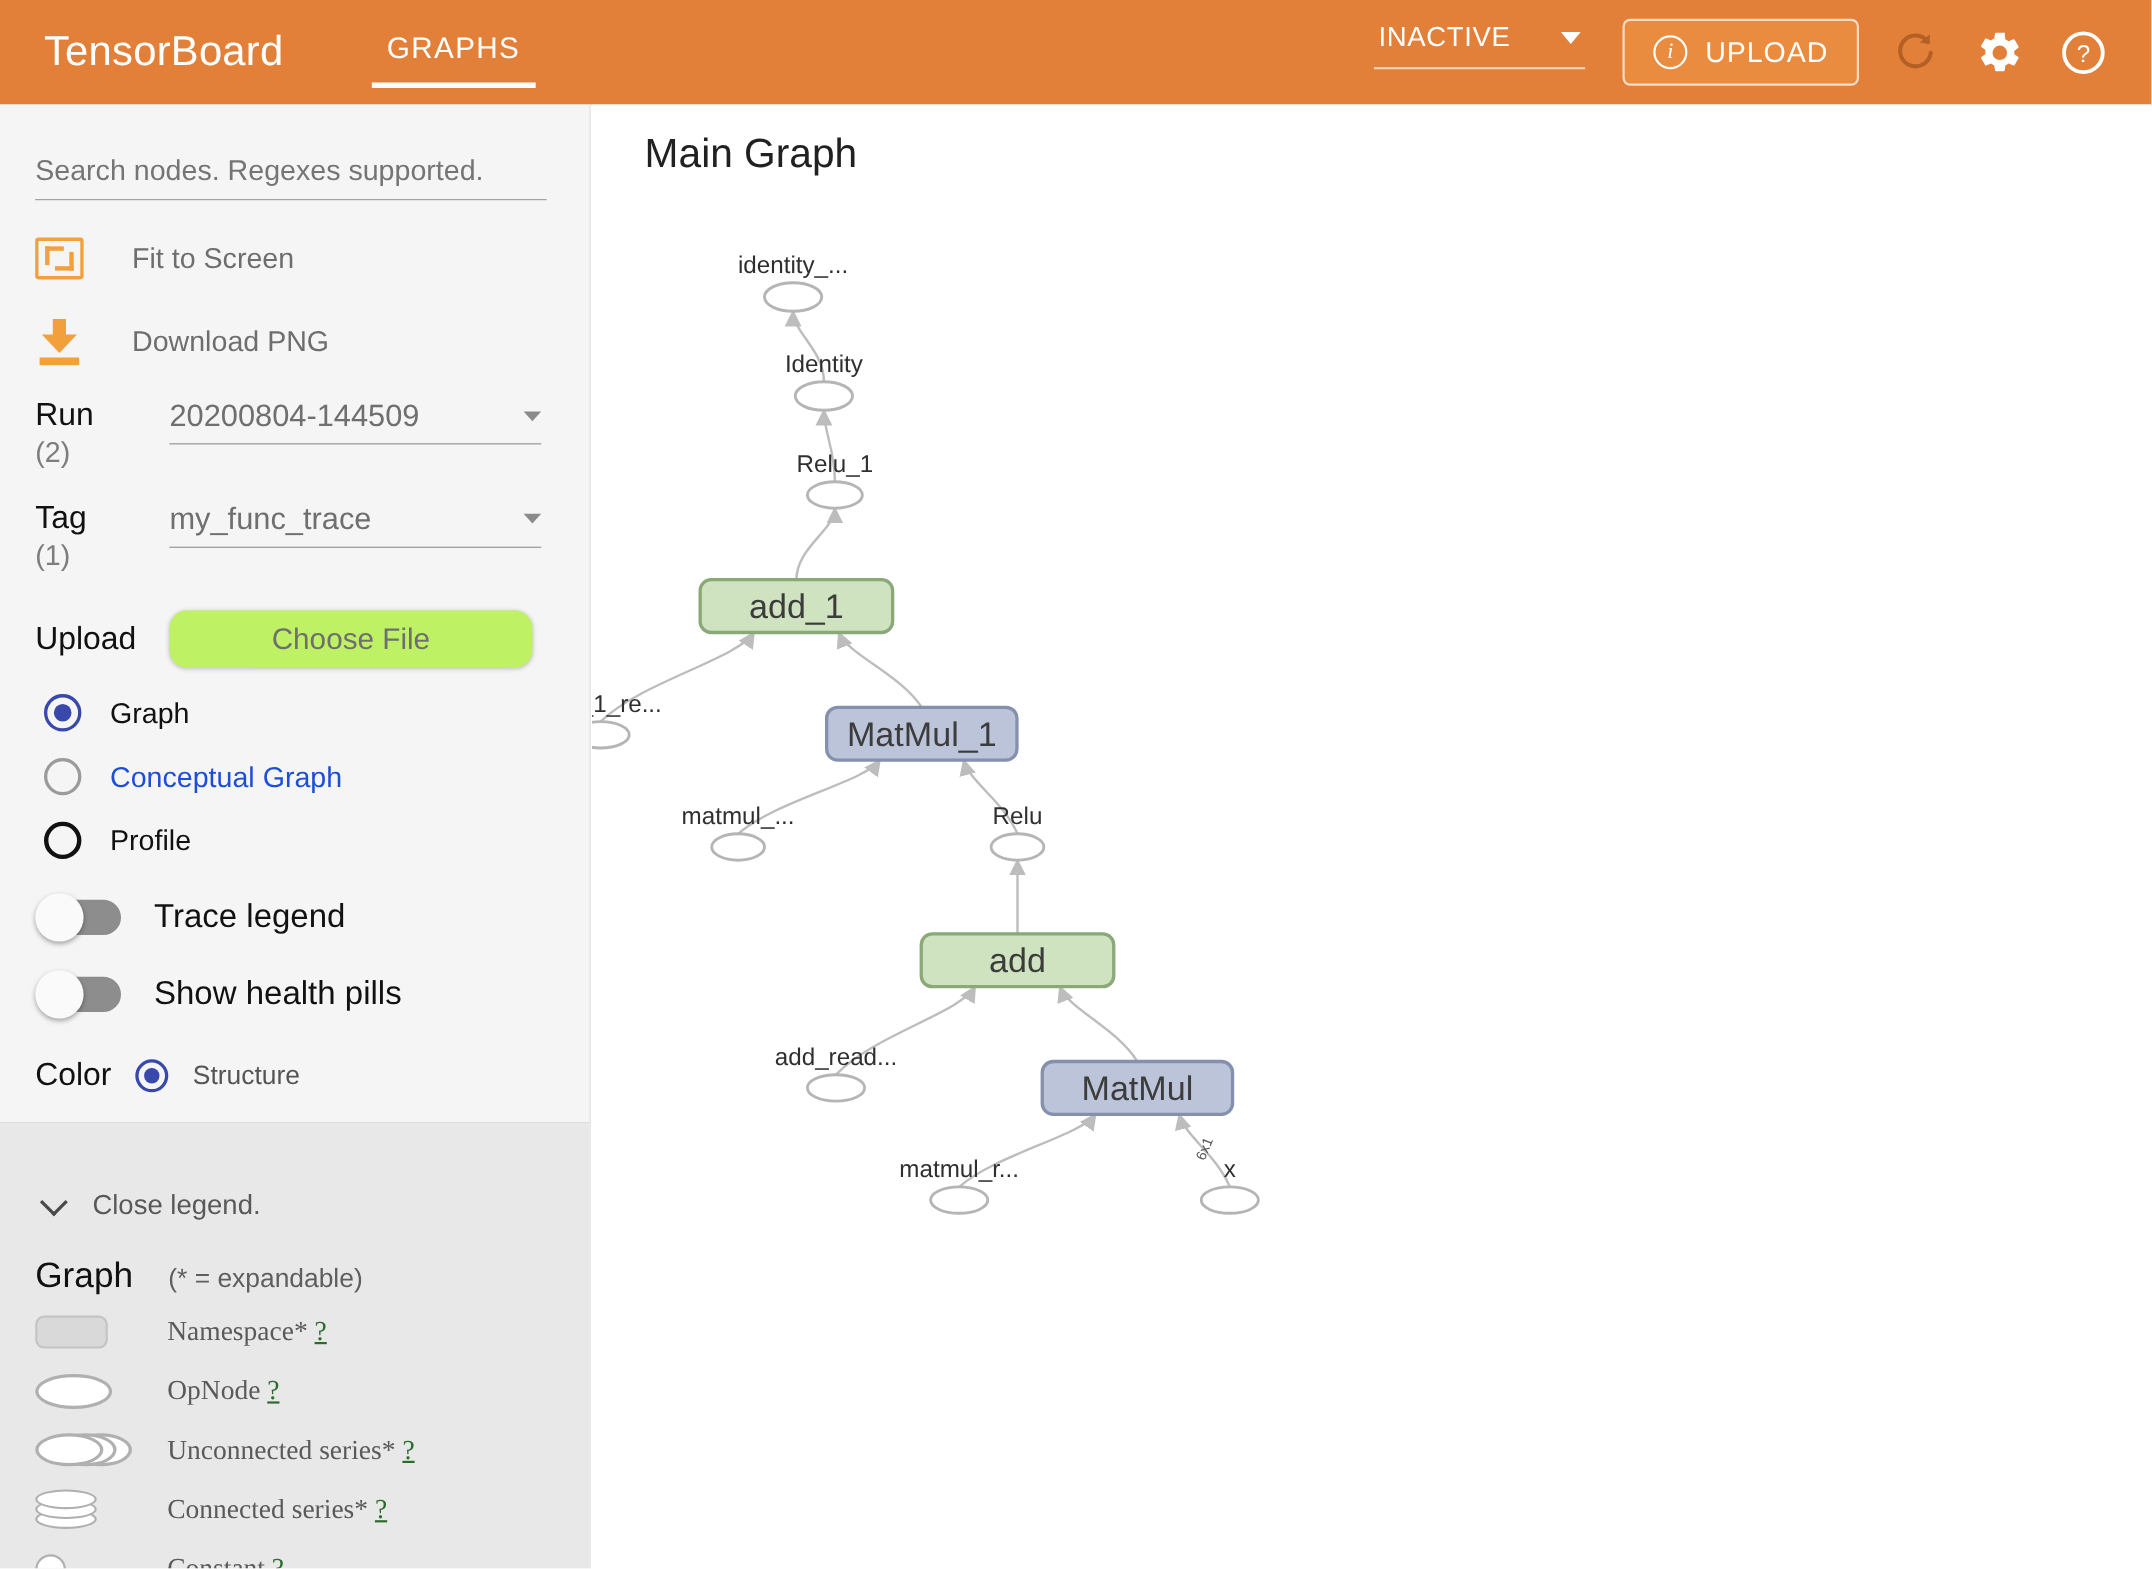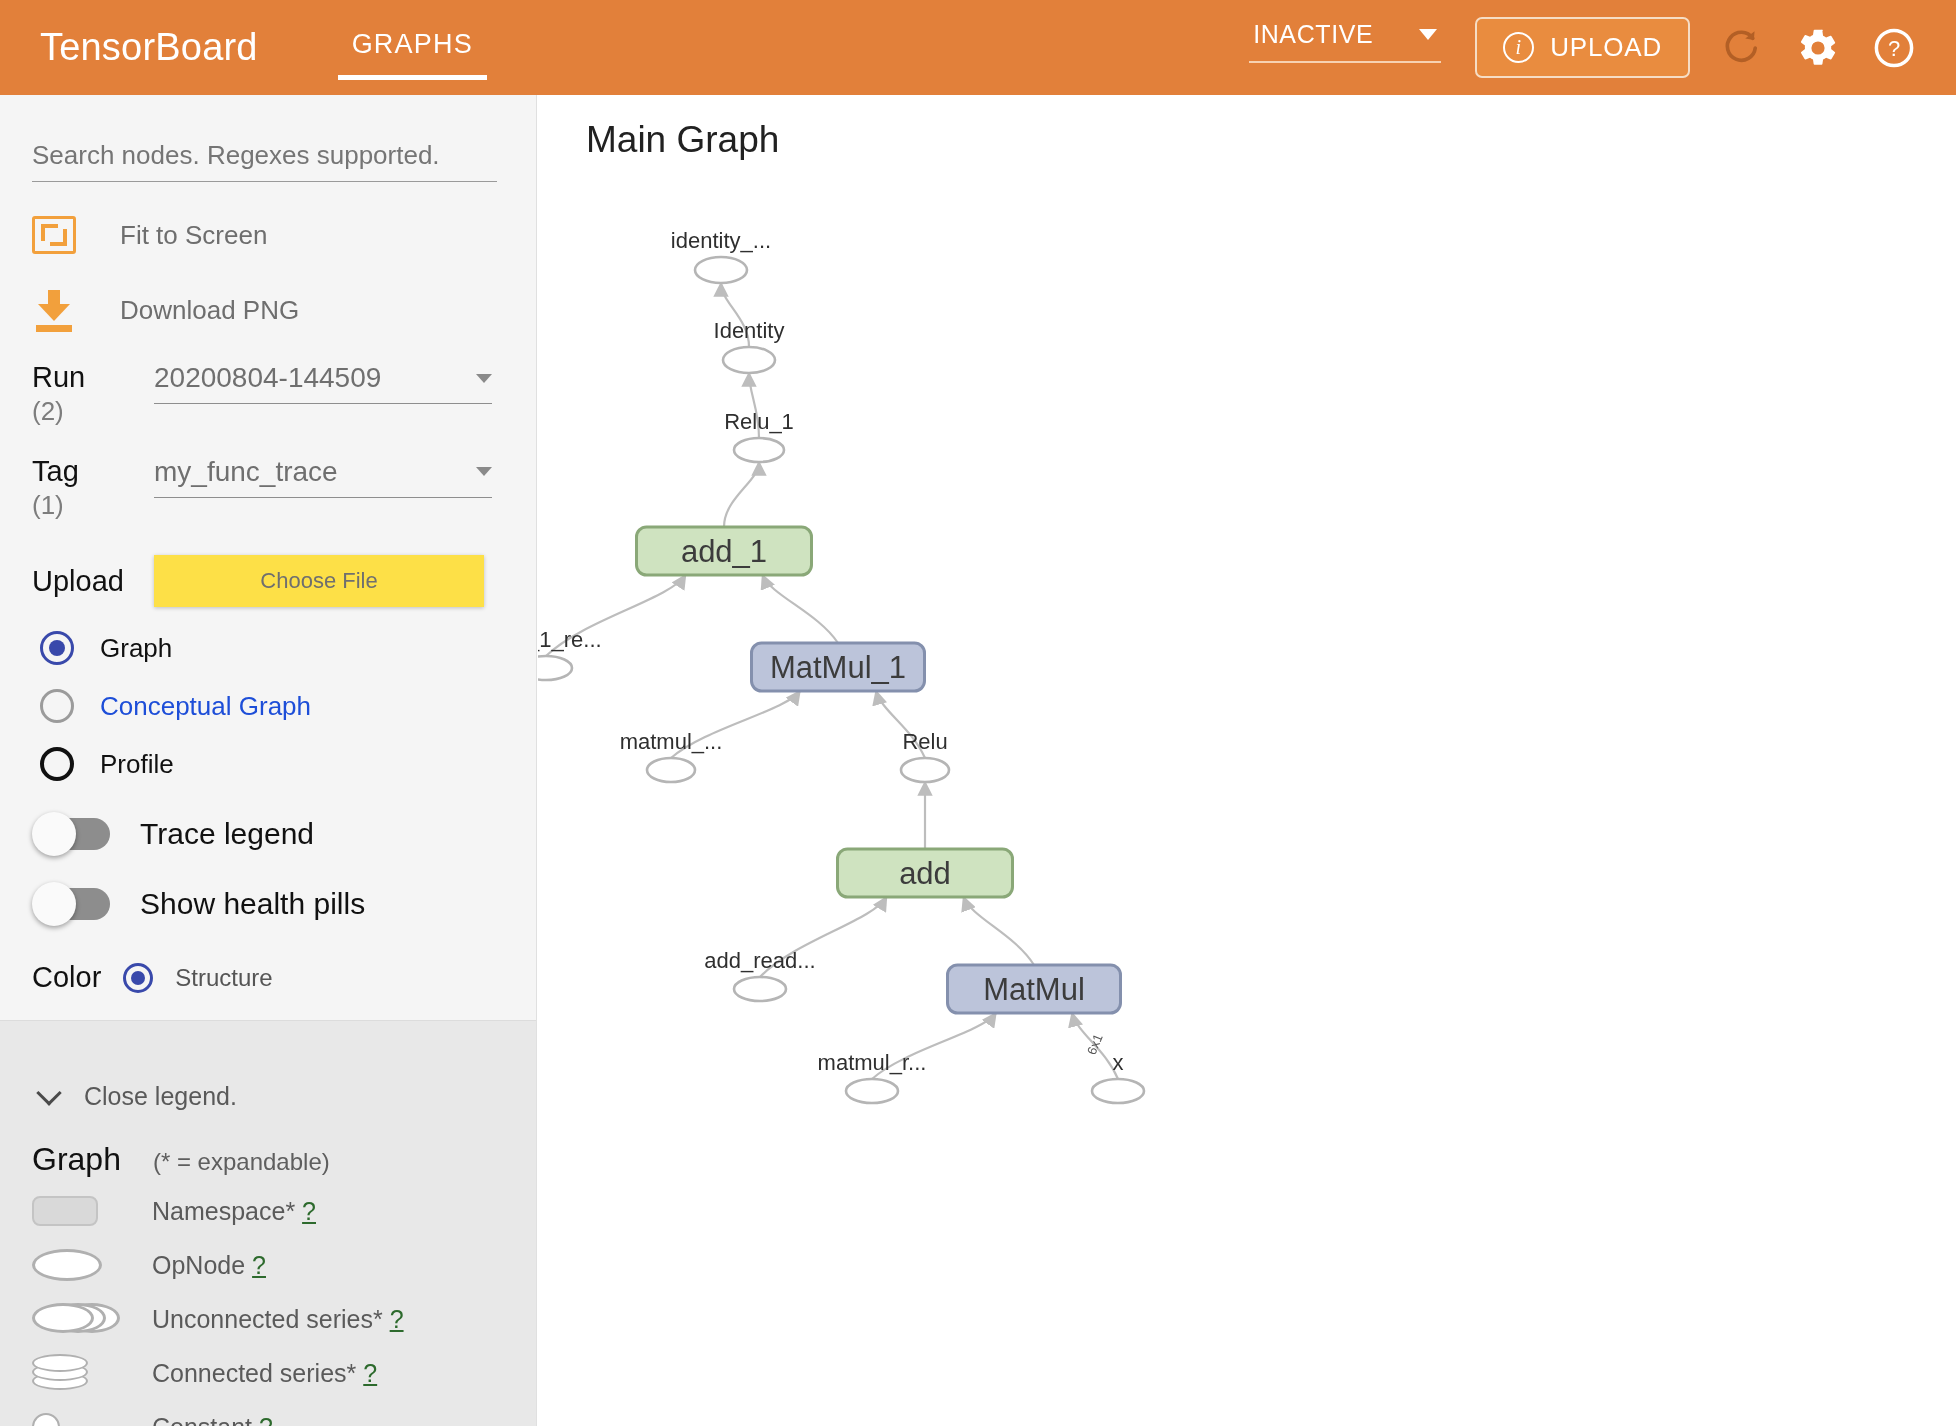--- a/index.html
+++ b/index.html
@@ -124,24 +124,24 @@
   .field-select .val { font-size: 28px; color: #6f6f6f; }
   .field-select .caret {
     width: 0; height: 0;
     border-left: 8px solid transparent; border-right: 8px solid transparent;
     border-top: 9px solid #8a8a8a;
   }
 
   .upload-row { display: flex; align-items: center; margin: 36px 0 0 32px; }
   .choose-file {
     margin-left: 32px; width: 330px; height: 52px;
-    background: #fde047; border-radius: 0;
+    background: #bef264; border-radius: 16px;
     box-shadow: 0 1px 4px rgba(0,0,0,.22);
     display: flex; align-items: center; justify-content: center;
-    font-size: 22px; color: #6f6f6f; cursor: pointer;
+    font-size: 27px; color: #6f6f6f; cursor: pointer;
   }
 
   .radio-row { display: flex; align-items: center; margin: 24px 0 0 40px; cursor: pointer; }
   .radio {
     width: 34px; height: 34px; border-radius: 50%;
     border: 3px solid #9b9b9b; position: relative; flex: none;
   }
   .radio.checked { border-color: #3949ab; }
   .radio.checked::after {
     content: ""; position: absolute; left: 6px; top: 6px;
@@ -178,21 +178,21 @@
   .chev-down {
     width: 18px; height: 18px;
     border-right: 3.5px solid #4a4a4a; border-bottom: 3.5px solid #4a4a4a;
     transform: rotate(45deg); margin-top: -8px;
   }
   .legend-close .lbl { font-size: 25px; color: #595959; margin-left: 26px; }
   .legend-title-row { display: flex; align-items: baseline; margin: 30px 0 0 32px; }
   .legend-title { font-size: 32px; color: #111; }
   .legend-sub { font-size: 24px; color: #5e5e5e; margin-left: 32px; }
 
-  .legend-item { display: flex; align-items: center; margin: 12px 0 0 32px; height: 42px; }
+  .legend-item { display: flex; align-items: center; margin: 12px 0 0 32px; height: 42px; font-family: Liberation Serif, serif; }
   .legend-swatch { width: 96px; display: flex; align-items: center; justify-content: flex-start; }
   .legend-text { font-size: 25px; color: #5a5a5a; margin-left: 24px; }
   .legend-text .q { color: #2d6a2d; text-decoration: underline; cursor: pointer; }
 
   .sw-namespace { width: 66px; height: 30px; background: #d9d9d9; border: 2px solid #c4c4c4; border-radius: 8px; }
   .sw-opnode { width: 70px; height: 32px; background: #fff; border: 3px solid #b0b0b0; border-radius: 50%; }
   .sw-unconn { position: relative; width: 90px; height: 34px; }
   .sw-unconn i { position: absolute; display: block; background: #fff; border: 3px solid #b0b0b0; border-radius: 50%; }
   .sw-unconn i:nth-child(1) { left: 32px; top: 1px; width: 56px; height: 30px; }
   .sw-unconn i:nth-child(2) { left: 18px; top: 1px; width: 56px; height: 30px; }

